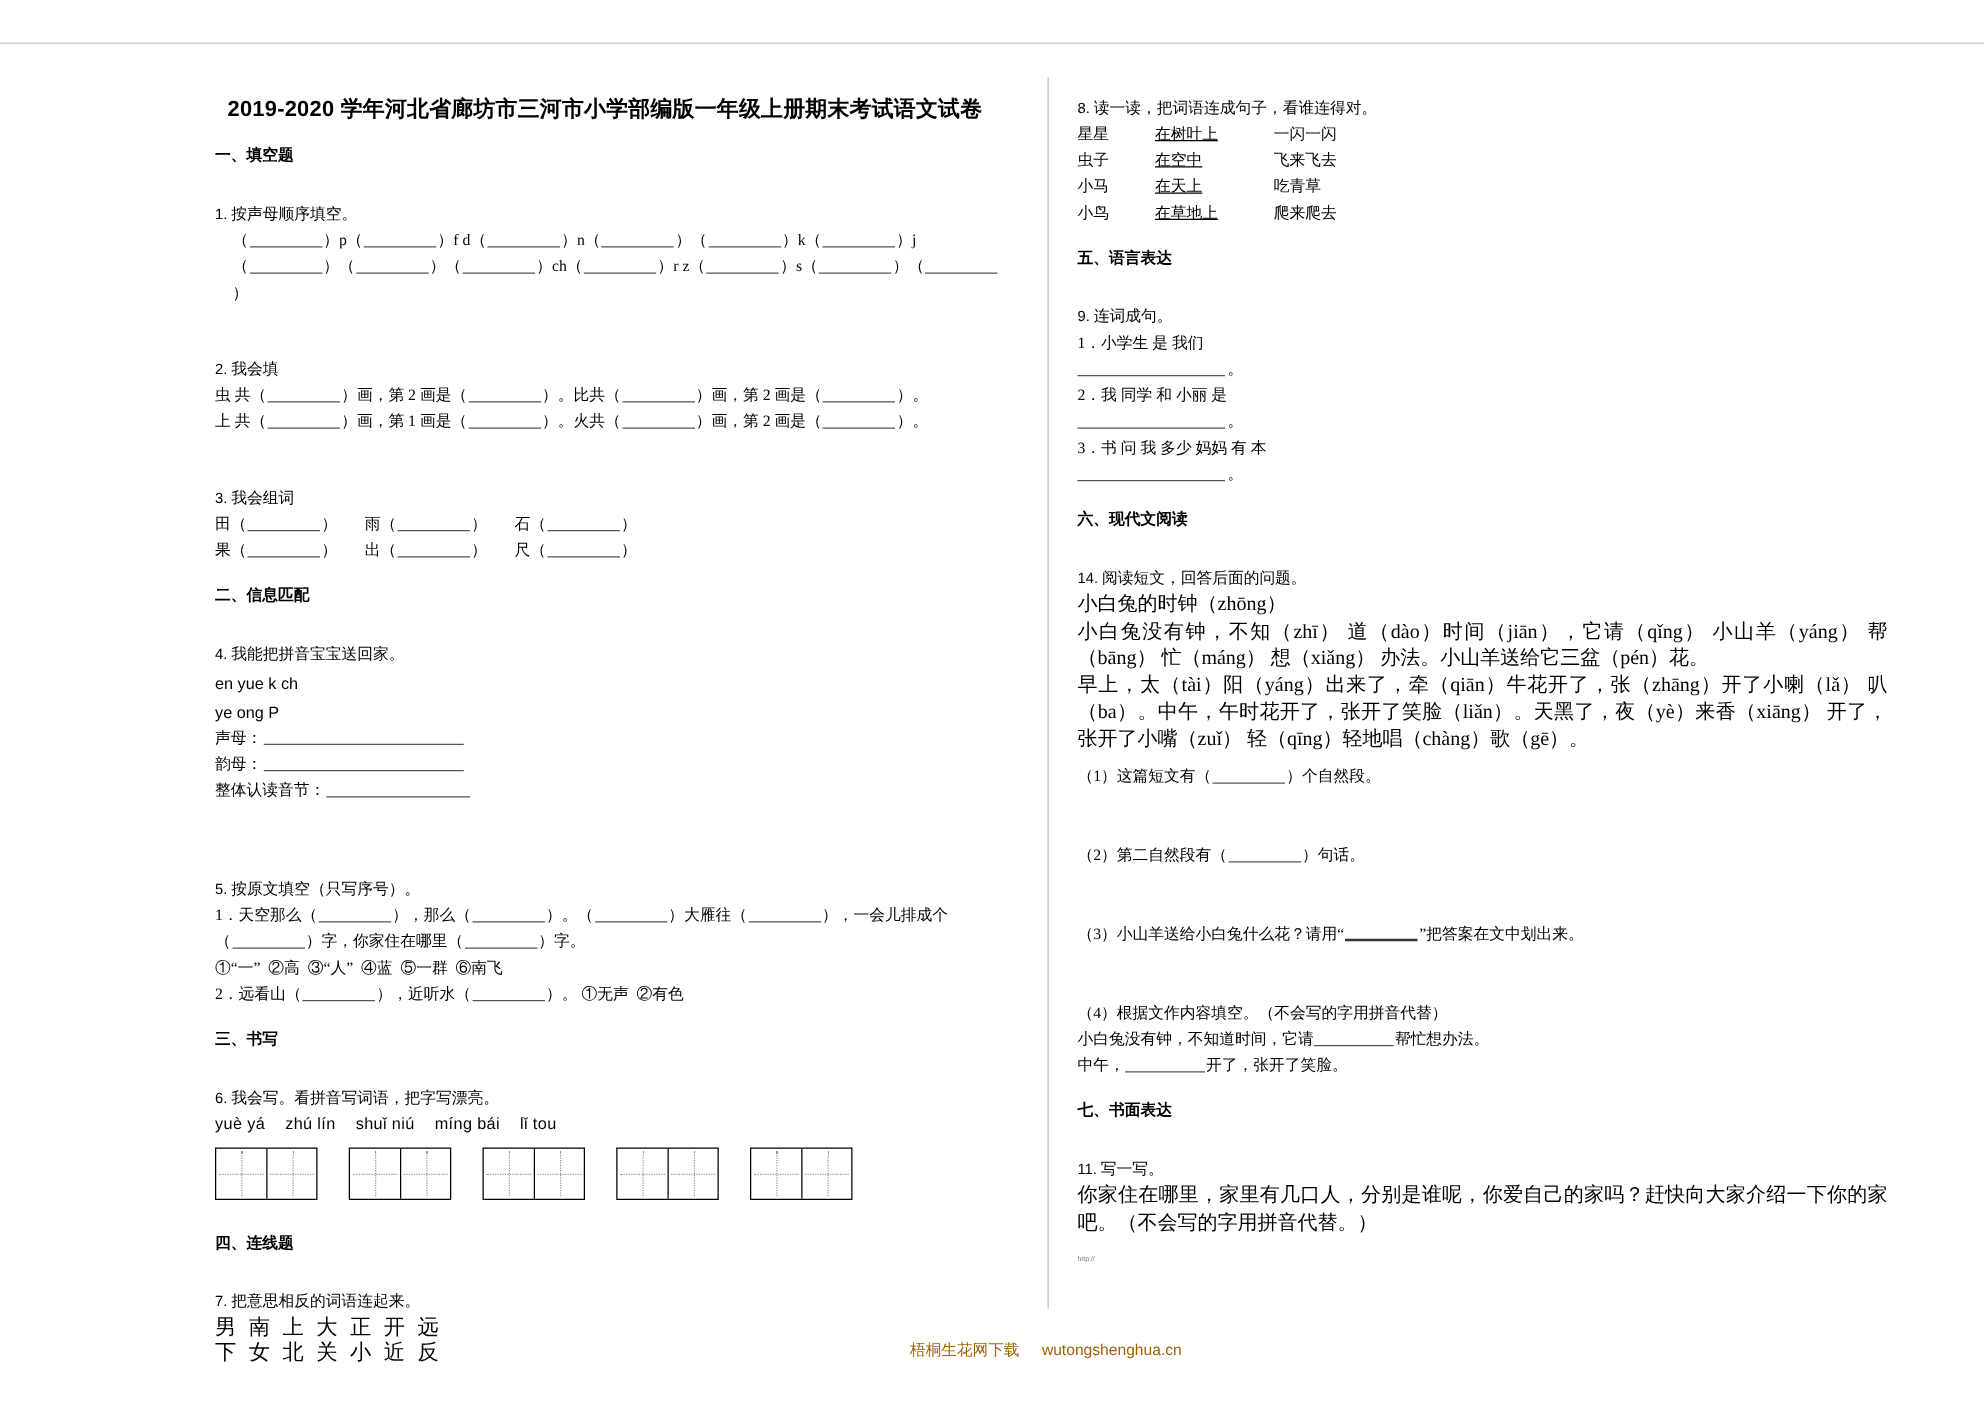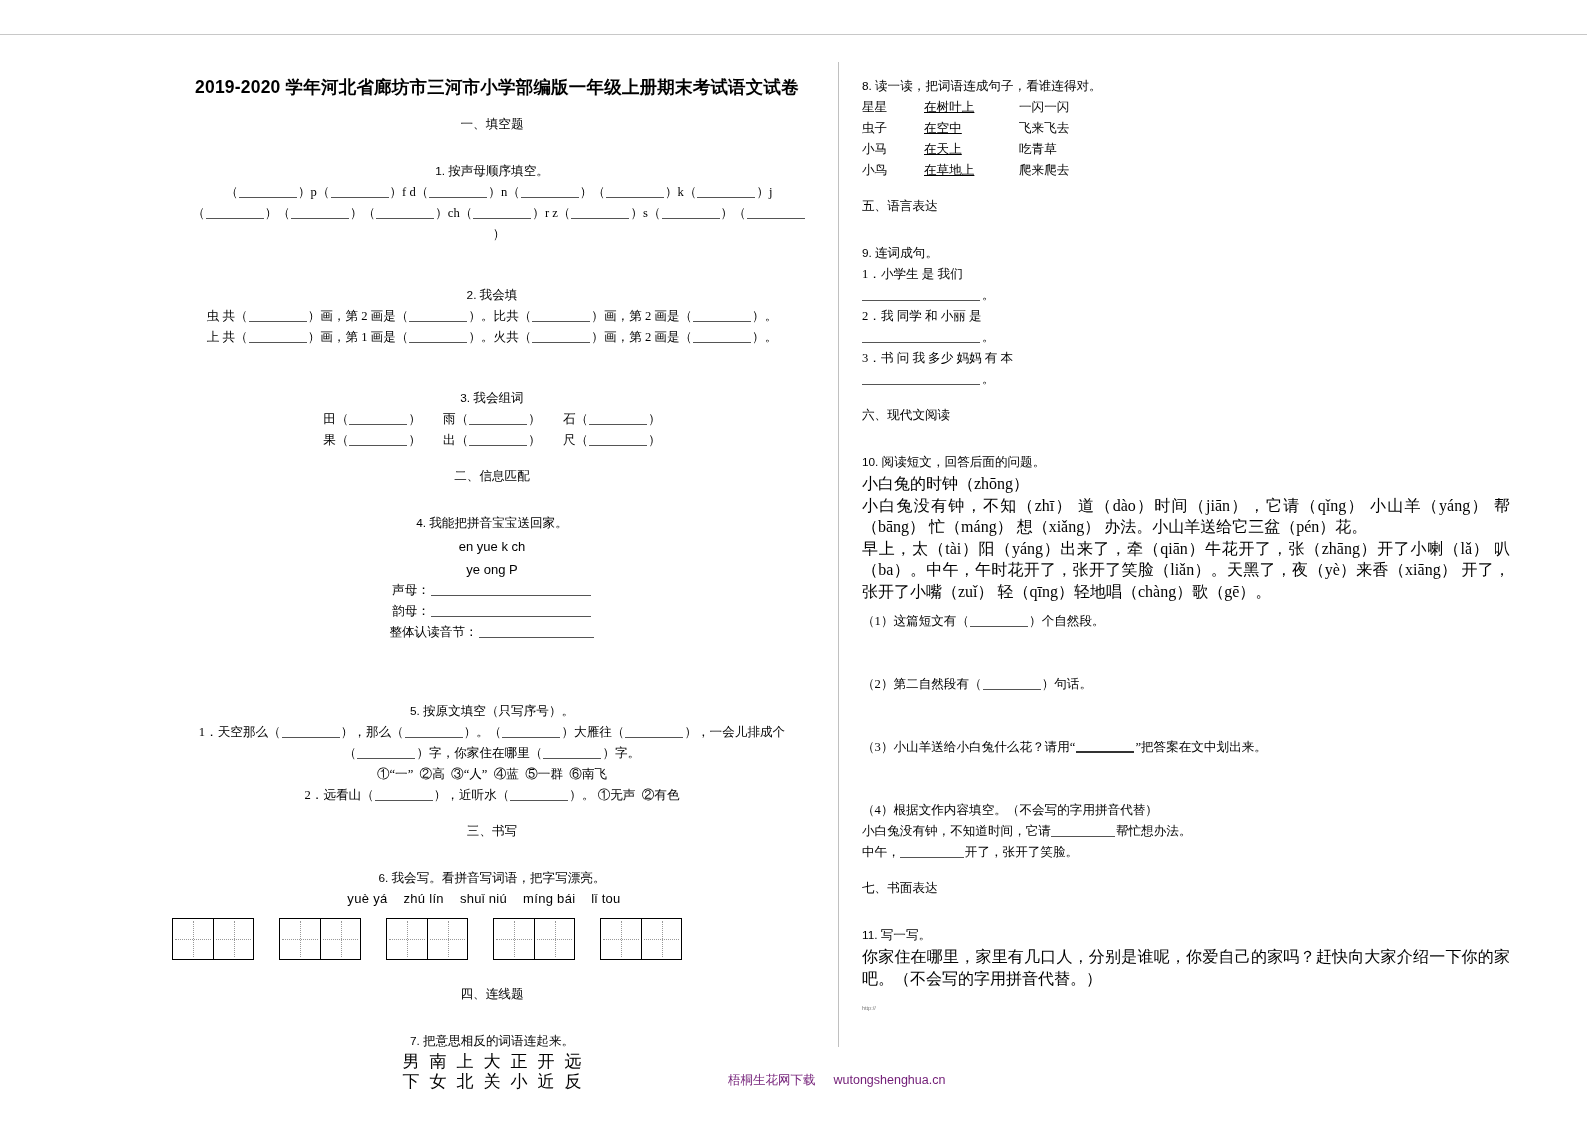--- a/index.html
+++ b/index.html
@@ -35,35 +35,35 @@
     top: 62px;
     width: 1px;
     height: 985px;
     background: #c0c0c0;
   }
 
   .col {
     position: absolute;
     top: 62px;
   }
-  .col-left  { left: 172px; width: 640px; text-align: center; }
+  .col-left  { left: 172px; width: 640px; }
   .col-right { left: 862px; width: 648px; }
 
   .doc-title {
     font-family: "Liberation Sans", "DejaVu Sans", sans-serif;
     font-weight: bold;
     font-size: 17.5px;
     letter-spacing: 0.2px;
     margin: 13px 0 0 10px;
     white-space: nowrap;
   }
 
   .sec-head {
     font-family: "Liberation Sans", "DejaVu Sans", sans-serif;
-    font-weight: normal;
+    font-weight: bold;
     font-size: 12.6px;
     margin: 17px 0 6px 0;
   }
 
   .q {
     font-size: 12.6px;
     line-height: 21px;
     margin: 0;
   }
   .q-num {
@@ -158,21 +158,21 @@
     font-size: 5.5px;
     color: #777;
     margin-top: 16px;
   }
 
   .footer {
     position: absolute;
     left: 728px;
     top: 1072px;
     font-size: 12.5px;
-    color: #701a75;
+    color: #a16207;
     white-space: nowrap;
   }
   .footer .fz { font-family: "Liberation Serif", serif; }
   .footer .fu {
     font-family: "Liberation Sans", "DejaVu Sans", sans-serif;
     margin-left: 18px;
   }
 </style>
 </head>
 <body>
@@ -363,21 +363,21 @@
     <div class="q">2．我 同学 和 小丽 是</div>
     <div class="q"><span class="sent-blank"></span>。</div>
     <div class="q">3．书 问 我 多少 妈妈 有 本</div>
     <div class="q"><span class="sent-blank"></span>。</div>
 
     <div class="sec-head">六、现代文阅读</div>
 
     <div class="gap-md"></div>
 
     <div class="q">
-      <span class="q-num">10.</span>
+      <span class="q-num">14.</span>
       <span>阅读短文，回答后面的问题。</span>
     </div>
     <div class="passage p-ind">小白兔的时钟（zhōng）</div>
     <div class="passage p-ind">小白兔没有钟，不知（zhī） 道（dào）时间（jiān），它请（qǐng） 小山羊（yáng） 帮（bāng） 忙（máng） 想（xiǎng） 办法。小山羊送给它三盆（pén）花。</div>
     <div class="passage p-ind">早上，太（tài）阳（yáng）出来了，牵（qiān）牛花开了，张（zhāng）开了小喇（lǎ） 叭（ba）。中午，午时花开了，张开了笑脸（liǎn）。天黑了，夜（yè）来香（xiāng） 开了，张开了小嘴（zuǐ） 轻（qīng）轻地唱（chàng）歌（gē）。</div>
 
     <div class="gap-sm"></div>
 
     <div class="q">
       <span>（1）这篇短文有（</span><span class="blank b-md"></span><span>）个自然段。</span>

